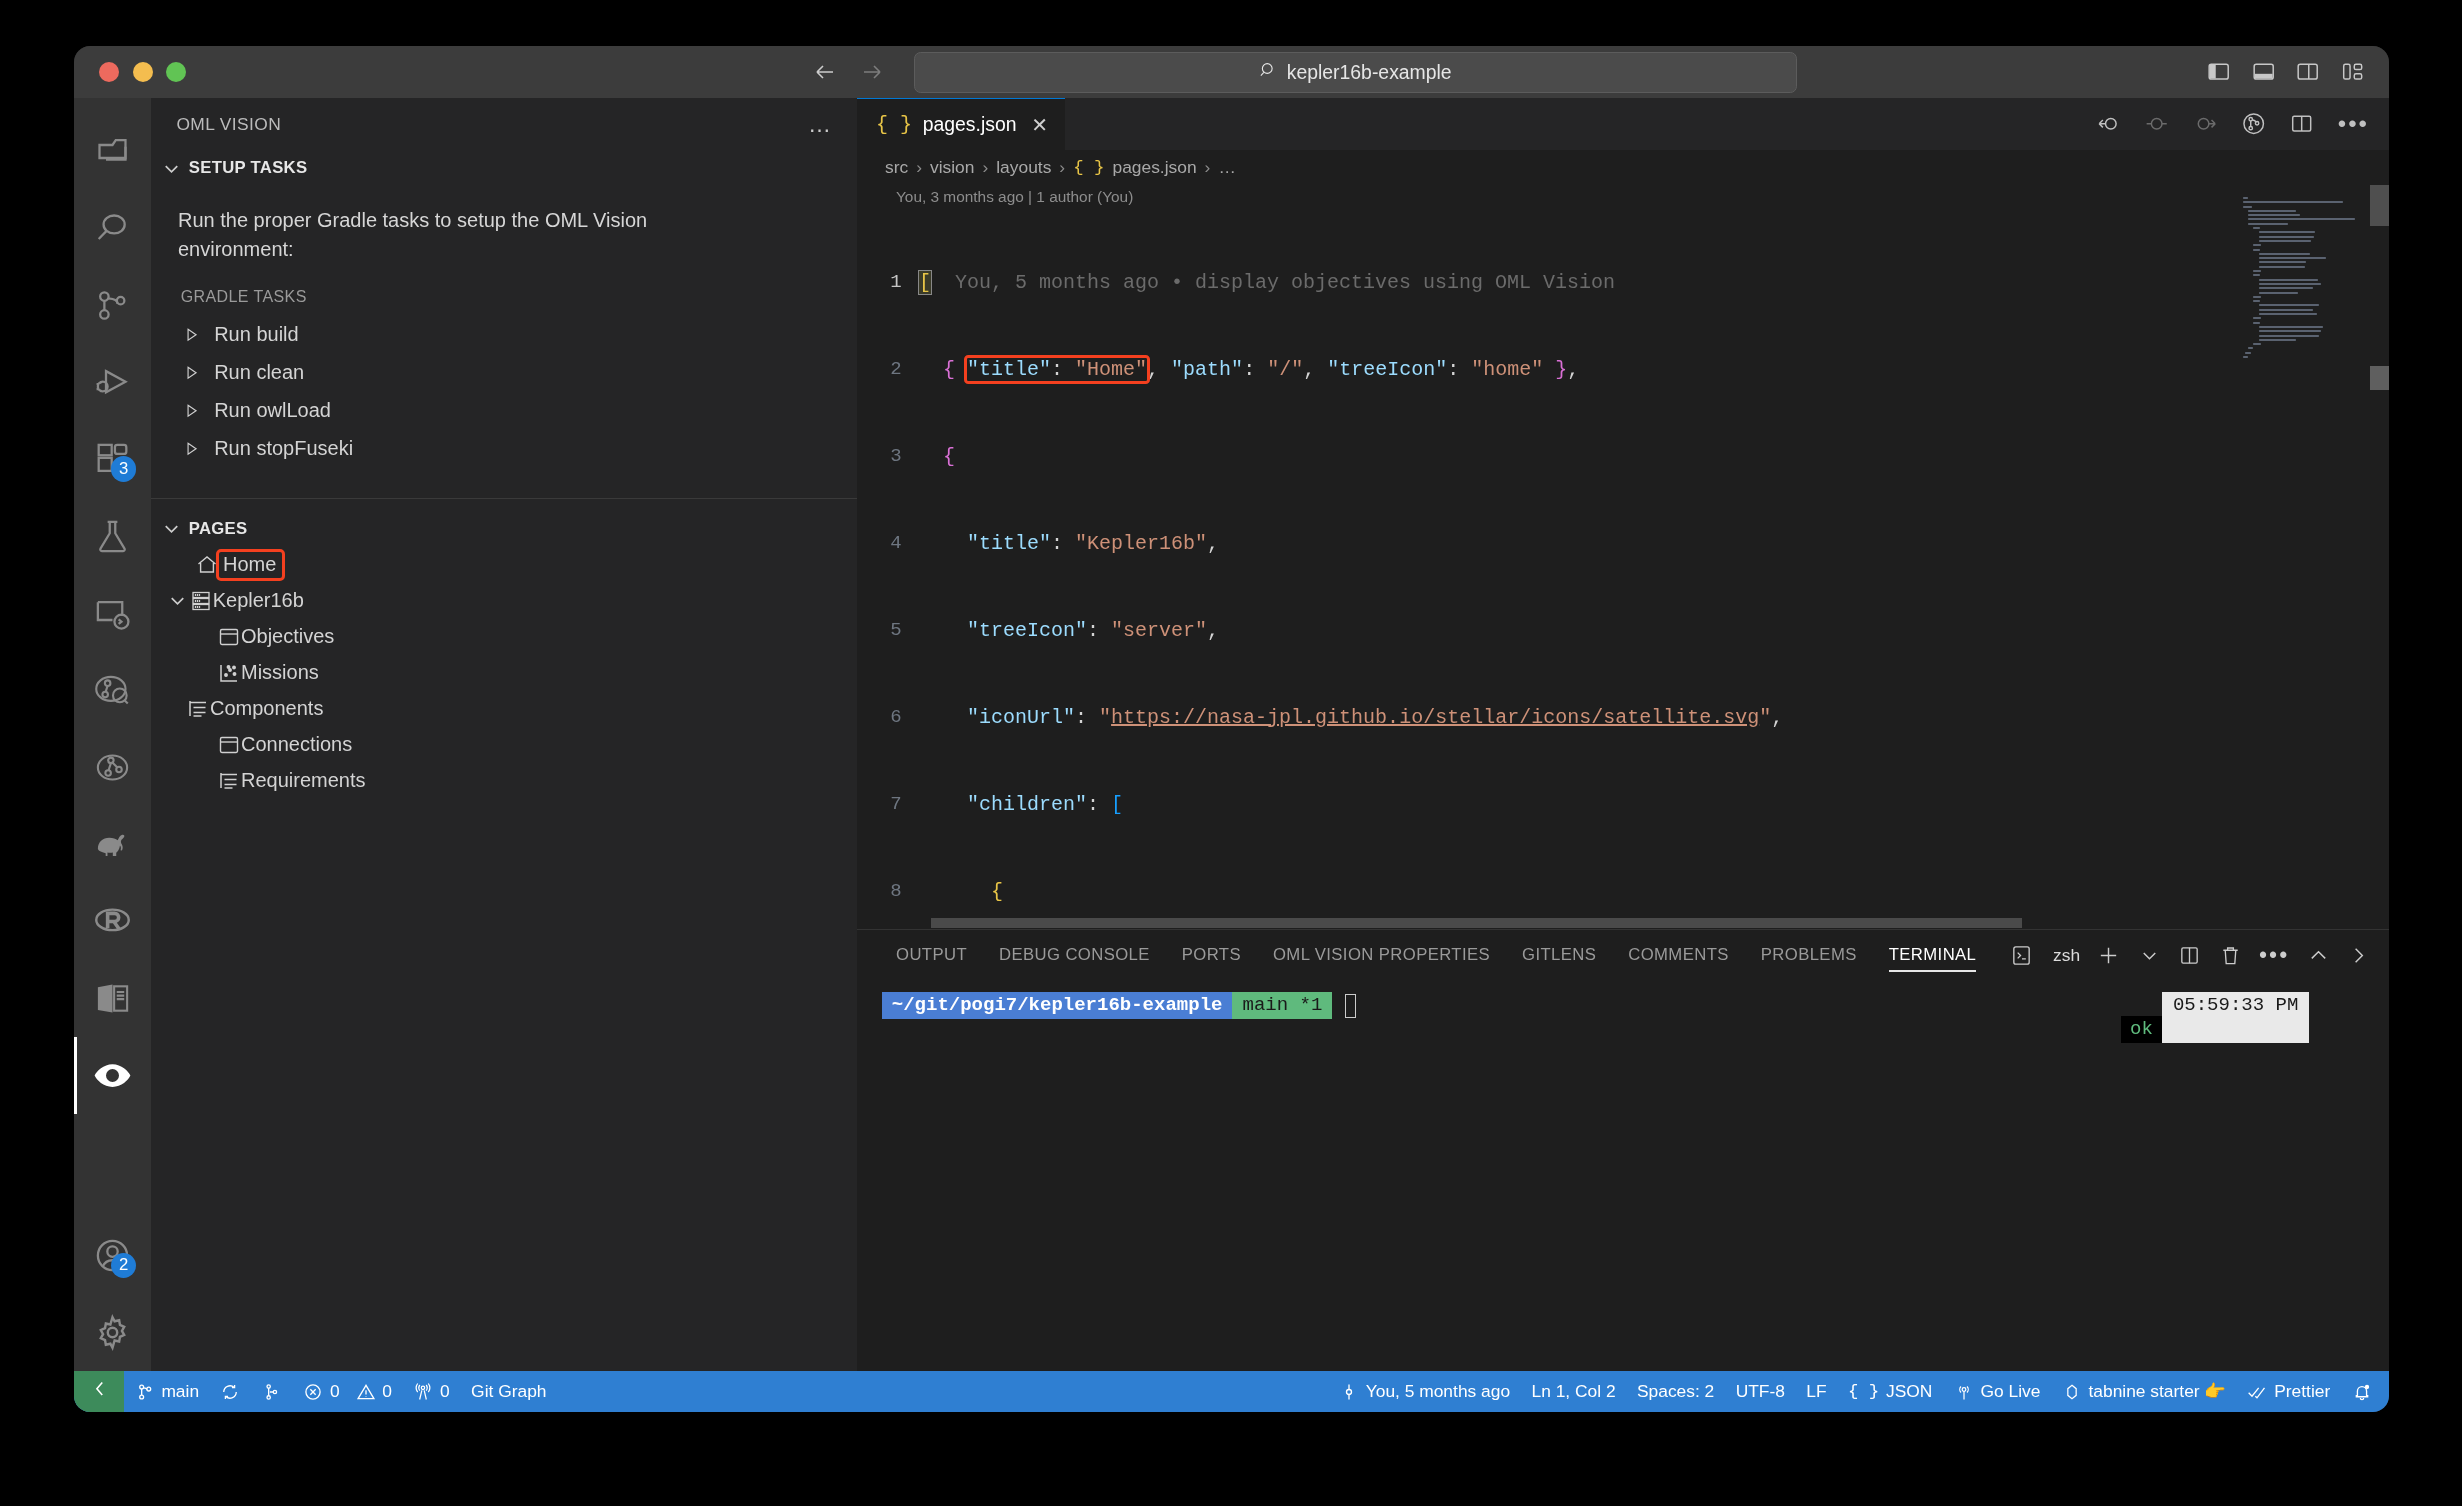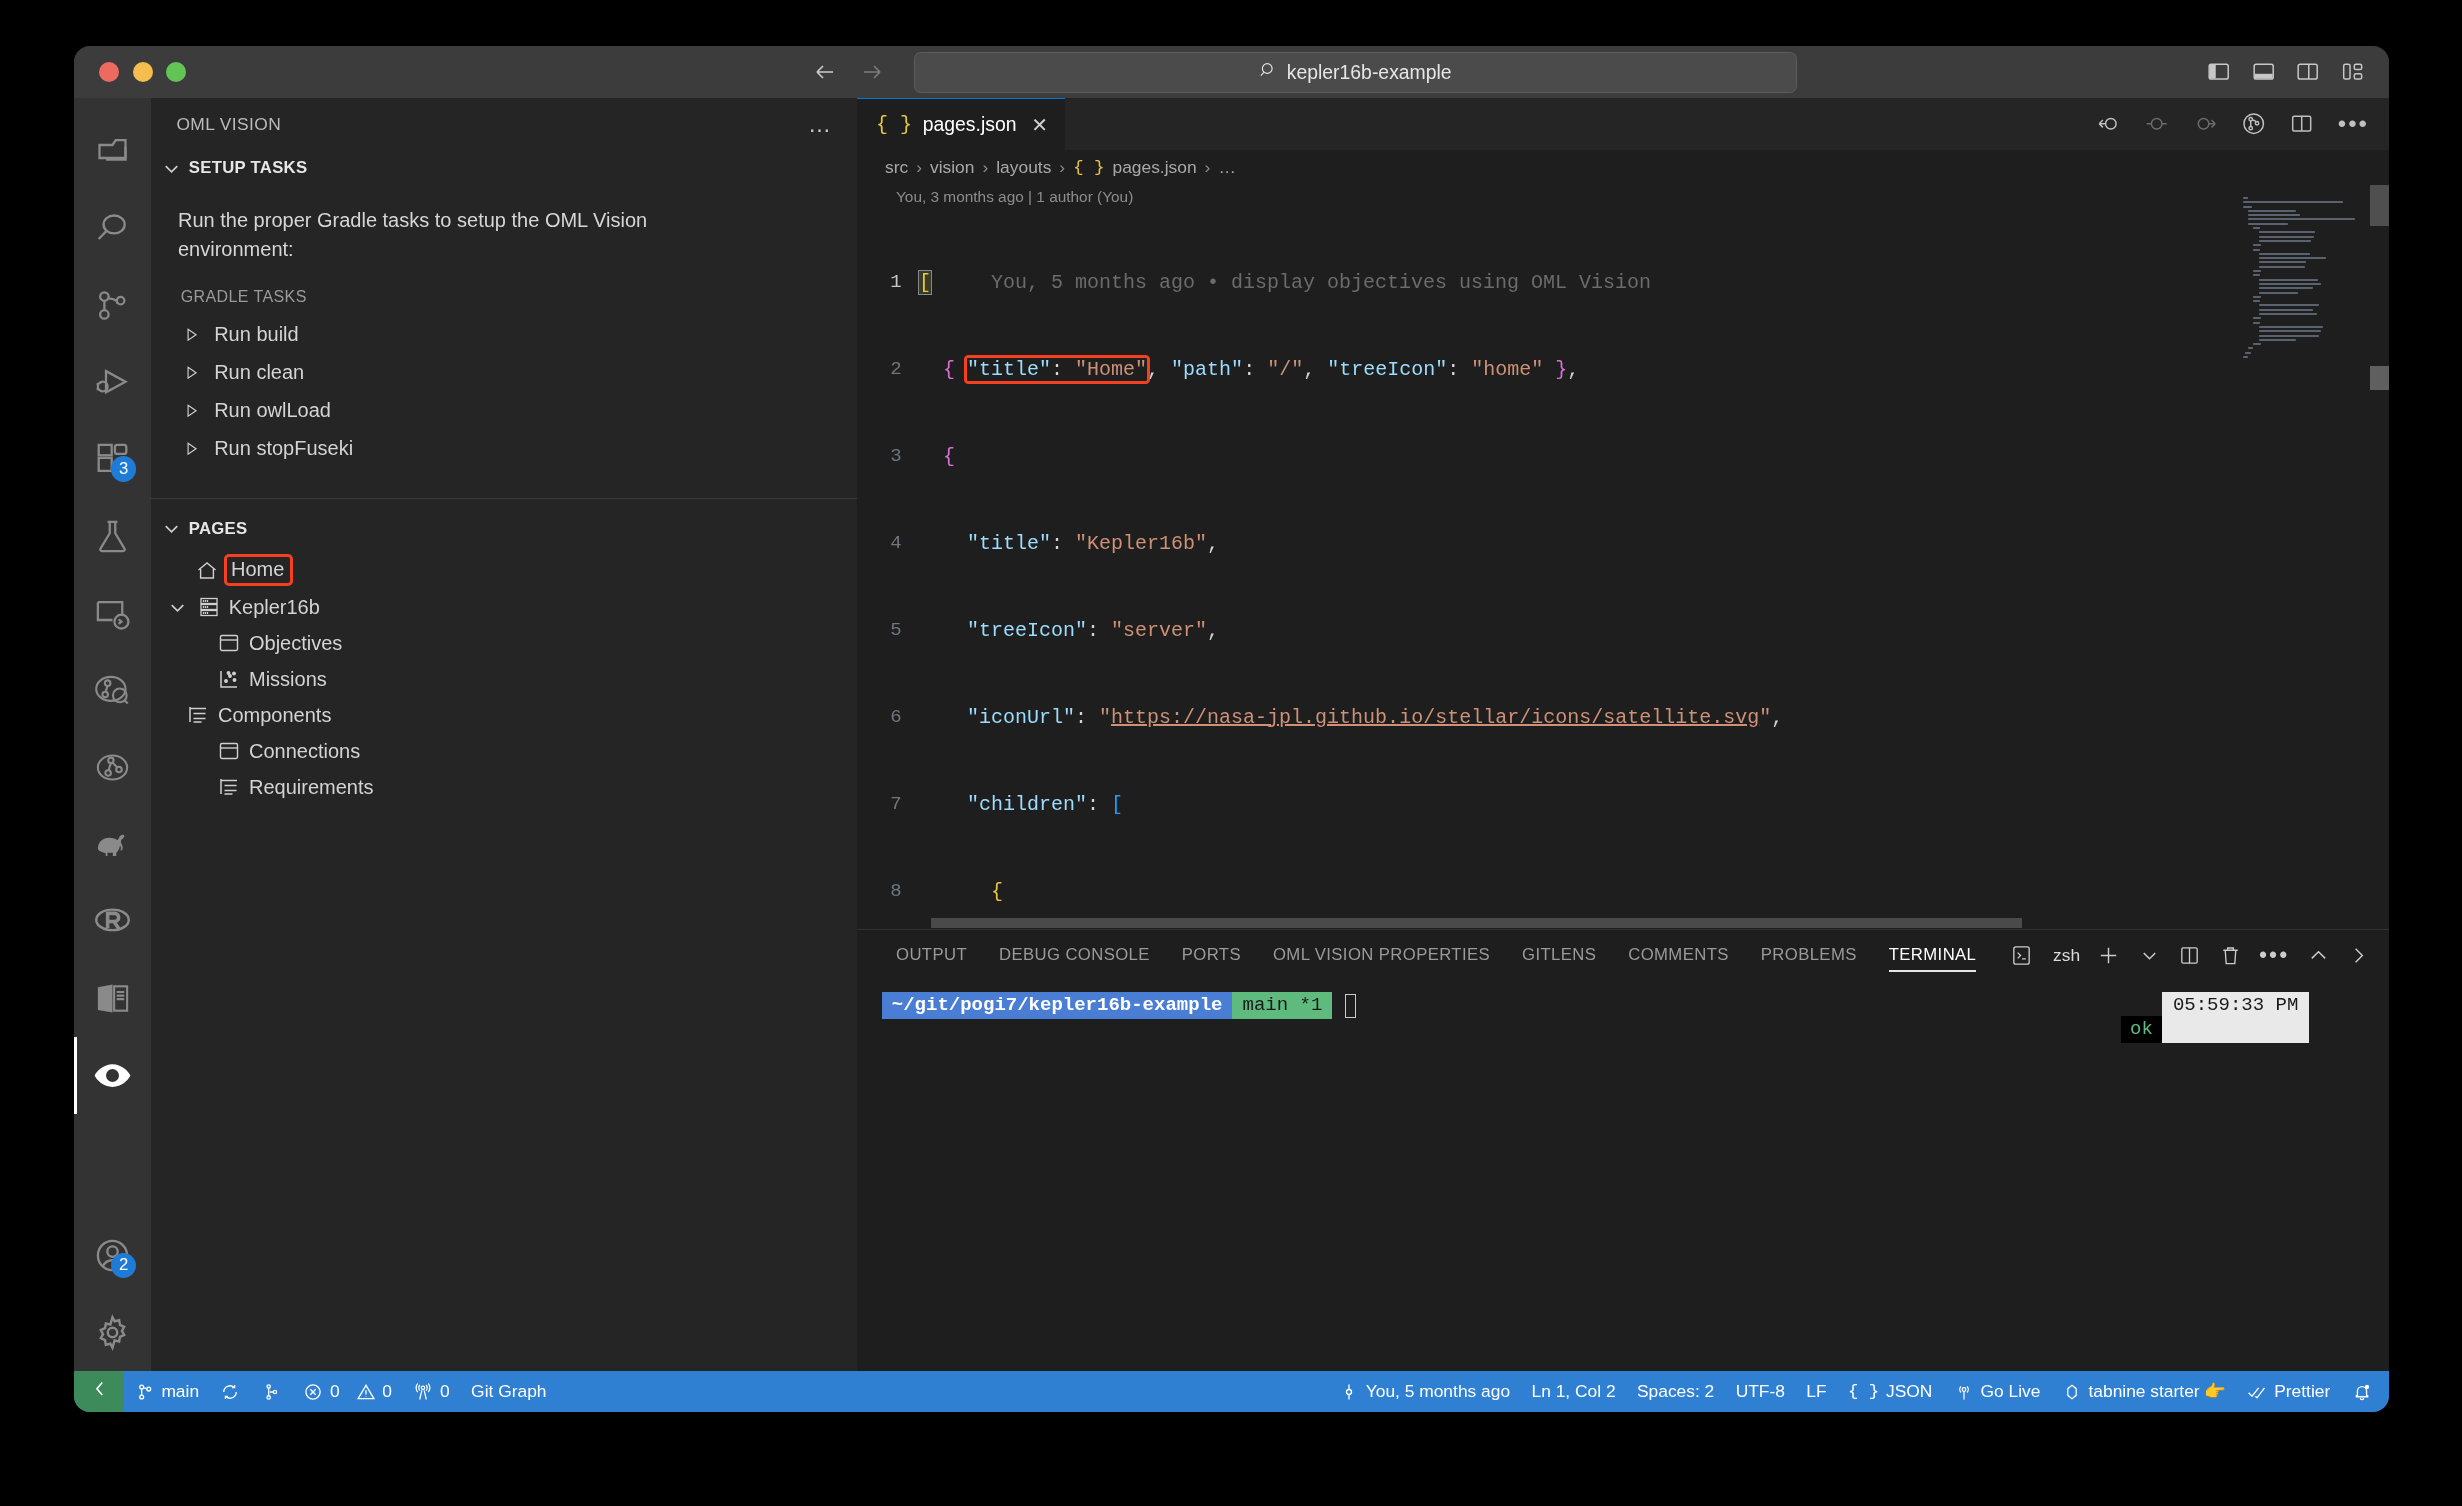--- a/index.html
+++ b/index.html
@@ -145,25 +145,24 @@
     display: flex; align-items: center; gap: 13.4px;
     height: 38px; padding-left: 5.4px;
     color: #d4d4d4; font-size: 20px;
   }
   .play { width: 17.4px; height: 17.4px; color: #d0d0d0; flex:0 0 auto;}
   .play svg { width: 17.4px; height: 17.4px; display:block; }
   .sb-divider { height: 0.7px; background: #3a3a3a; margin: 28px 0 0 0; }
 
   .pages-section { margin-top: 12px; }
   .tree-row {
-    display: flex; align-items: flex-end;
+    display: flex; align-items: center;
     height: 36px;
     color: #d4d4d4;
     font-size: 20px;
-    gap: 8px;
   }
   .tree-row .ti { width: 24px; height: 24px; flex: 0 0 auto; color:#d0d0d0; }
   .tree-row .ti svg { width: 24px; height: 24px; display: block; }
   .tree-row .lbl { white-space: nowrap; }
   .hl-box {
     outline: 3.3px solid #f4401f;
     padding: 0.7px 5.4px 2px 4px;
     border-radius: 2px;
   }
 
@@ -746,21 +745,21 @@
         <span class="sep">›</span>
         <span>…</span>
       </div>
 
       <div class="code-wrap">
         <div class="blame-head">You, 3 months ago | 1 author (You)</div>
 
         <div class="code">
           <div class="codeline">
             <span class="ln cur">1</span>
-            <span class="codetext"><span class="b3 bracketmatch">[</span><span class="ghost" style="padding-left:60px">You, 5 months ago • display objectives using OML Vision</span></span>
+            <span class="codetext"><span class="b3 bracketmatch">[</span><span class="ghost" style="padding-left:24px">You, 5 months ago • display objectives using OML Vision</span></span>
           </div>
           <div class="codeline">
             <span class="ln">2</span>
             <span class="codetext">  <span class="b1">{</span> <span class="redbox"><span class="k">"title"</span><span class="p">: </span><span class="s">"Home"</span></span><span class="p">, </span><span class="k">"path"</span><span class="p">: </span><span class="s">"/"</span><span class="p">, </span><span class="k">"treeIcon"</span><span class="p">: </span><span class="s">"home"</span> <span class="b1">}</span><span class="p">,</span></span>
           </div>
           <div class="codeline">
             <span class="ln">3</span>
             <span class="codetext">  <span class="b1">{</span></span>
           </div>
           <div class="codeline">

